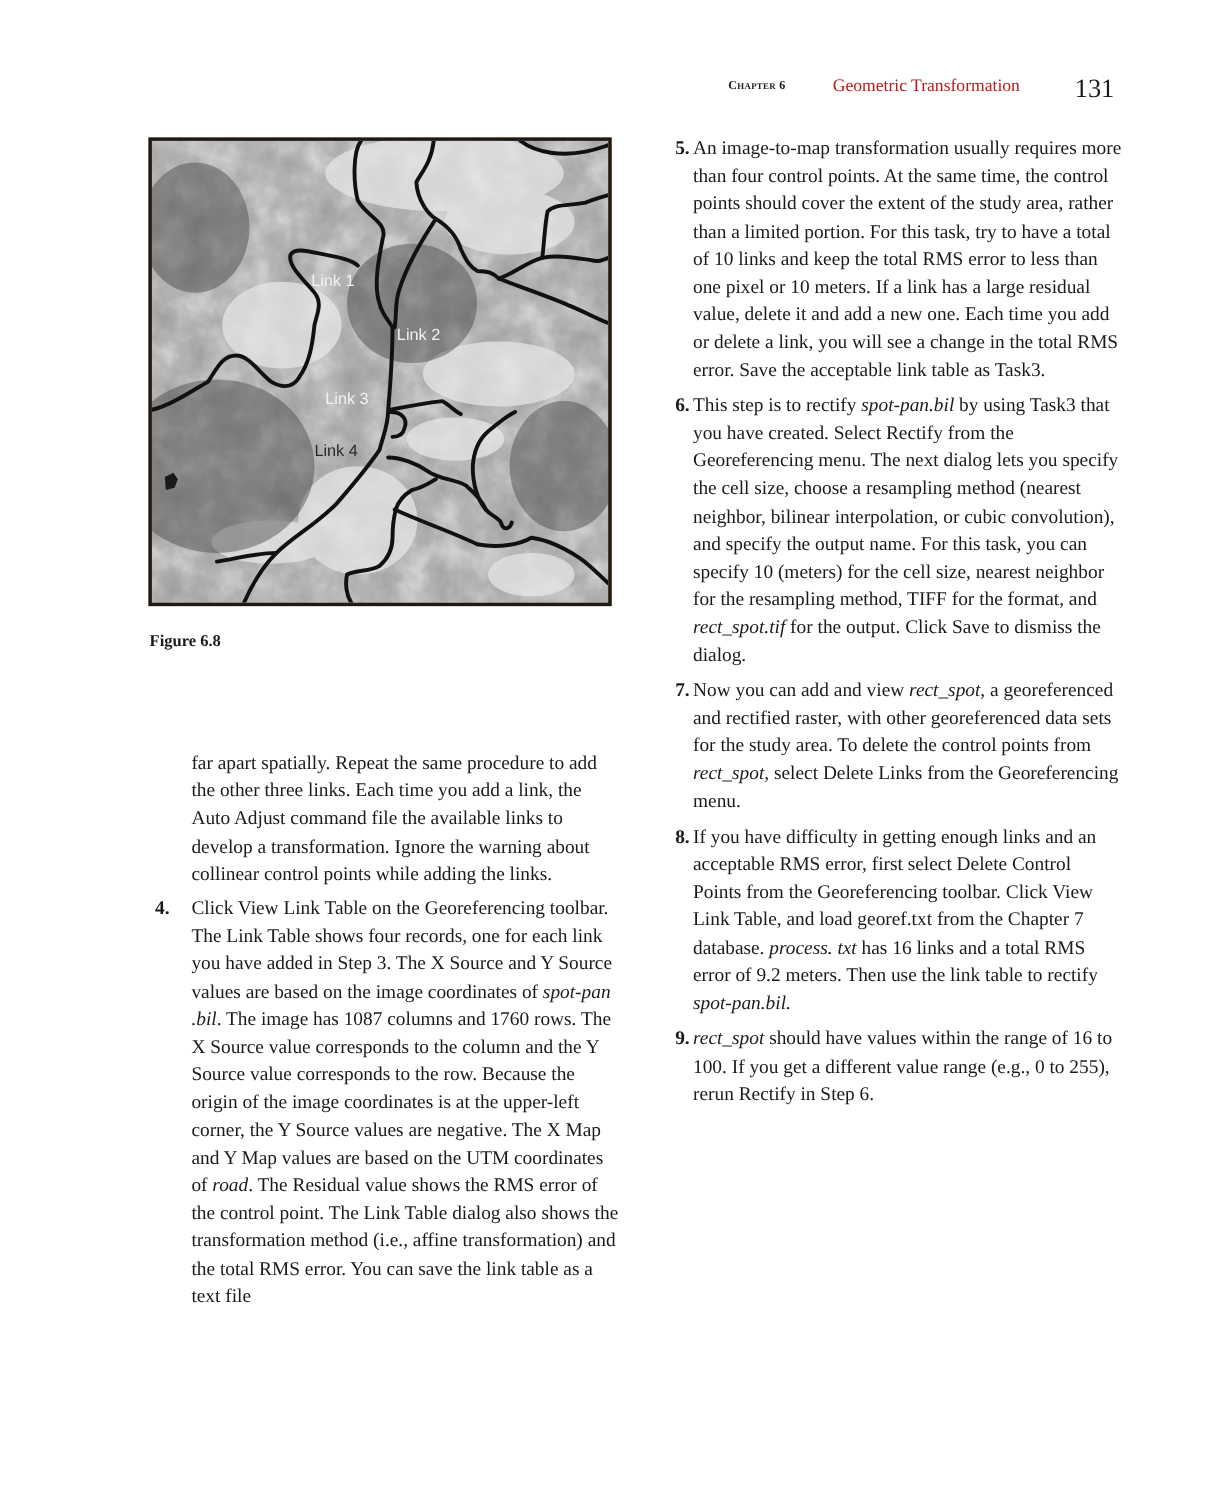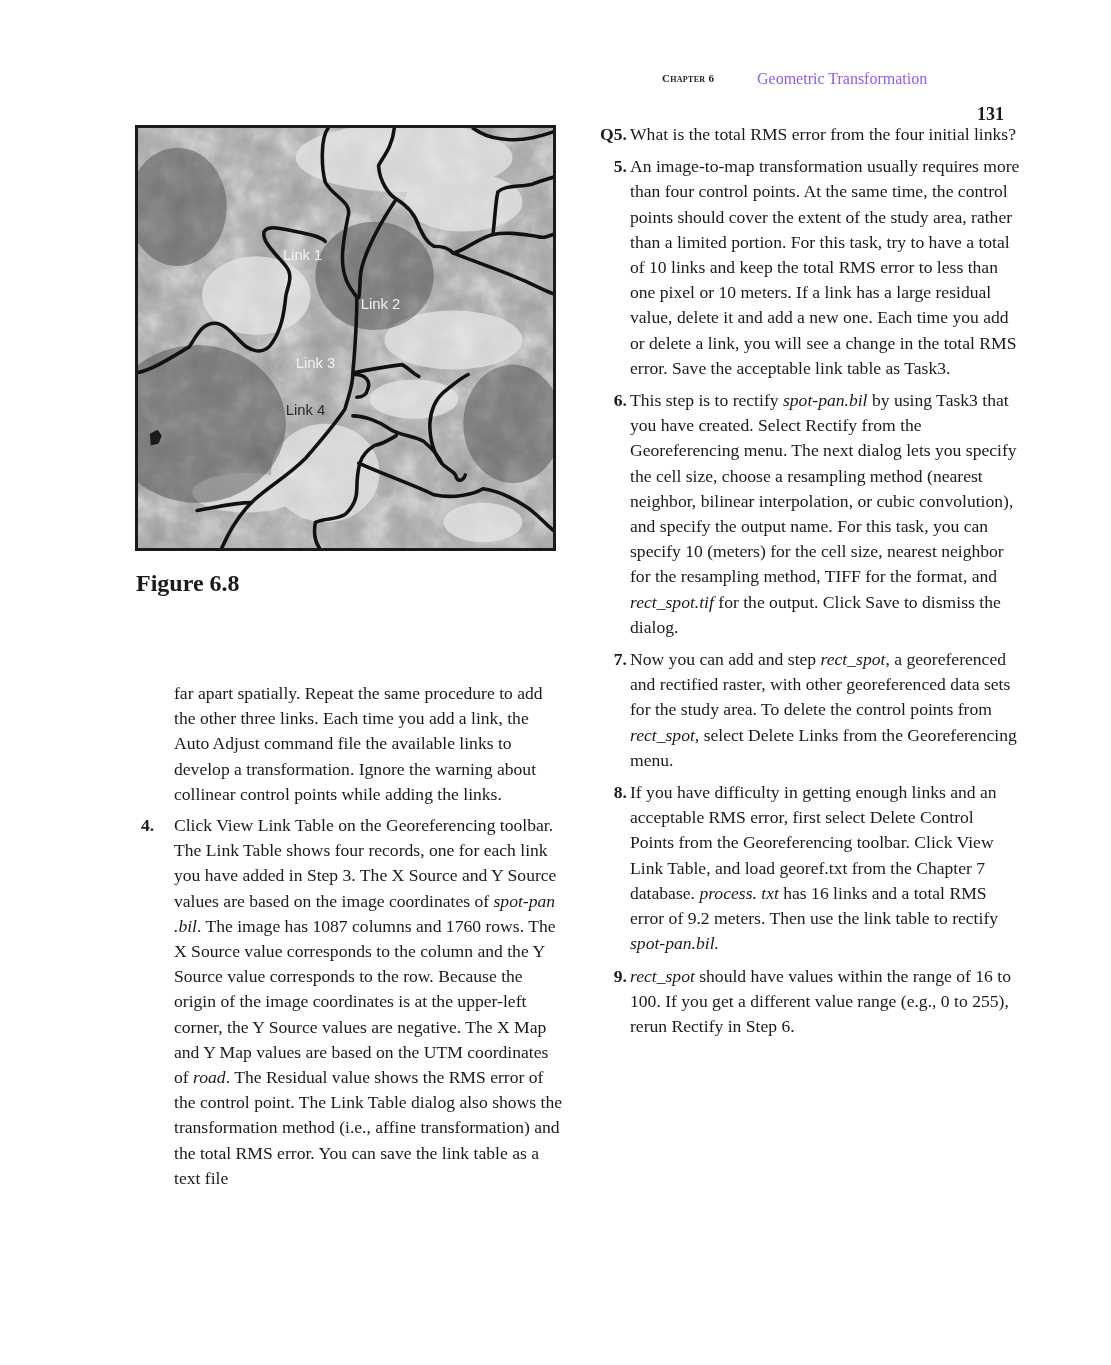--- a/index.html
+++ b/index.html
@@ -1,28 +1,28 @@
 <!DOCTYPE html>
 <html><head>
 <meta charset="utf-8">
 <style>
   html, body { margin: 0; padding: 0; background: #ffffff; }
   body { width: 1111px; height: 1365px; position: relative; overflow: hidden;
          font-family: "Liberation Serif", "DejaVu Serif", serif; color: #1a1a1a; }
   .header { position: absolute; top: 68px; left: 0; width: 1111px; height: 28px; }
   .header .chapter { position: absolute; left: 662px; top: 4px; font-size: 11px;
          font-variant: small-caps; font-weight: bold; letter-spacing: 0.3px; }
-  .header .title { position: absolute; left: 757px; top: 2px; font-size: 16px; color: #8b5cf6; }
-  .header .pagenum { position: absolute; left: 977px; top: 0px; font-size: 18px; font-weight: bold; margin-top: 36px; }
+  .header .title { position: absolute; left: 757px; top: 2px; font-size: 16px; color: #b91c1c; }
+  .header .pagenum { position: absolute; left: 977px; top: 0px; font-size: 24px; font-weight: normal; }
 
   .figure { position: absolute; left: 135px; top: 125px; width: 421px; height: 426px;
             border: 3px solid #1a1a1a; box-sizing: border-box; background: #a16207; overflow: hidden; }
   .figure svg { display: block; width: 100%; height: 100%; }
   .fig-caption { position: absolute; left: 136px; top: 571px; width: 420px; }
-  .fig-caption .num { font-size: 24px; font-weight: bold; line-height: 24px; }
+  .fig-caption .num { font-size: 15px; font-weight: bold; line-height: 24px; }
   .fig-caption .text { font-size: 15px; line-height: 20px; }
 
   .col { position: absolute; font-size: 17.6px; line-height: 25.2px; }
   .col-left { left: 174px; top: 681px; width: 392px; }
   .col-right { left: 593px; top: 122px; width: 428px; }
 
   p { margin: 0; }
   .para { margin: 0 0 6px 0; }
   .item { position: relative; padding-left: 37px; margin: 0 0 7px 0; }
   .item .marker { position: absolute; left: 0; top: 0; font-weight: bold; width: 34px; text-align: right; }
@@ -112,34 +112,30 @@
       <div class="item">
         <span class="marker">4.</span>
         <p><span>Click View Link Table on the Georeferencing toolbar. The Link Table shows four records, one for each link you have added in Step 3. The X Source and Y Source values are based on the image coordinates of </span><em>spot-pan .bil</em><span>. The image has 1087 columns and 1760 rows. The X Source value corresponds to the column and the Y Source value corresponds to the row. Because the origin of the image coordinates is at the upper-left corner, the Y Source values are negative. The X Map and Y Map values are based on the UTM coordinates of </span><em>road</em><span>. The Residual value shows the RMS error of the control point. The Link Table dialog also shows the transformation method (i.e., affine transformation) and the total RMS error. You can save the link table as a text file</span></p>
       </div>
     </div>
 </div>
 
 <div class="col col-right">
   <div id="right-items">
       <div class="item">
-        <span class="marker">Q5.</span>
-        <p><span>What is the total RMS error from the four initial links?</span></p>
-      </div>
-      <div class="item">
         <span class="marker">5.</span>
         <p><span>An image-to-map transformation usually requires more than four control points. At the same time, the control points should cover the extent of the study area, rather than a limited portion. For this task, try to have a total of 10 links and keep the total RMS error to less than one pixel or 10 meters. If a link has a large residual value, delete it and add a new one. Each time you add or delete a link, you will see a change in the total RMS error. Save the acceptable link table as Task3.</span></p>
       </div>
       <div class="item">
         <span class="marker">6.</span>
         <p><span>This step is to rectify </span><em>spot-pan.bil</em><span> by using Task3 that you have created. Select Rectify from the Georeferencing menu. The next dialog lets you specify the cell size, choose a resampling method (nearest neighbor, bilinear interpolation, or cubic convolution), and specify the output name. For this task, you can specify 10 (meters) for the cell size, nearest neighbor for the resampling method, TIFF for the format, and </span><em>rect_spot.tif</em><span> for the output. Click Save to dismiss the dialog.</span></p>
       </div>
       <div class="item">
         <span class="marker">7.</span>
-        <p><span>Now you can add and step </span><em>rect_spot,</em><span> a georeferenced and rectified raster, with other georeferenced data sets for the study area. To delete the control points from </span><em>rect_spot,</em><span> select Delete Links from the Georeferencing menu.</span></p>
+        <p><span>Now you can add and view </span><em>rect_spot,</em><span> a georeferenced and rectified raster, with other georeferenced data sets for the study area. To delete the control points from </span><em>rect_spot,</em><span> select Delete Links from the Georeferencing menu.</span></p>
       </div>
       <div class="item">
         <span class="marker">8.</span>
         <p><span>If you have difficulty in getting enough links and an acceptable RMS error, first select Delete Control Points from the Georeferencing toolbar. Click View Link Table, and load georef.txt from the Chapter 7 database. </span><em>process. txt</em><span> has 16 links and a total RMS error of 9.2 meters. Then use the link table to rectify </span><em>spot-pan.bil.</em></p>
       </div>
       <div class="item">
         <span class="marker">9.</span>
         <p><em>rect_spot</em><span> should have values within the range of 16 to 100. If you get a different value range (e.g., 0 to 255), rerun Rectify in Step 6.</span></p>
       </div>
     </div>

